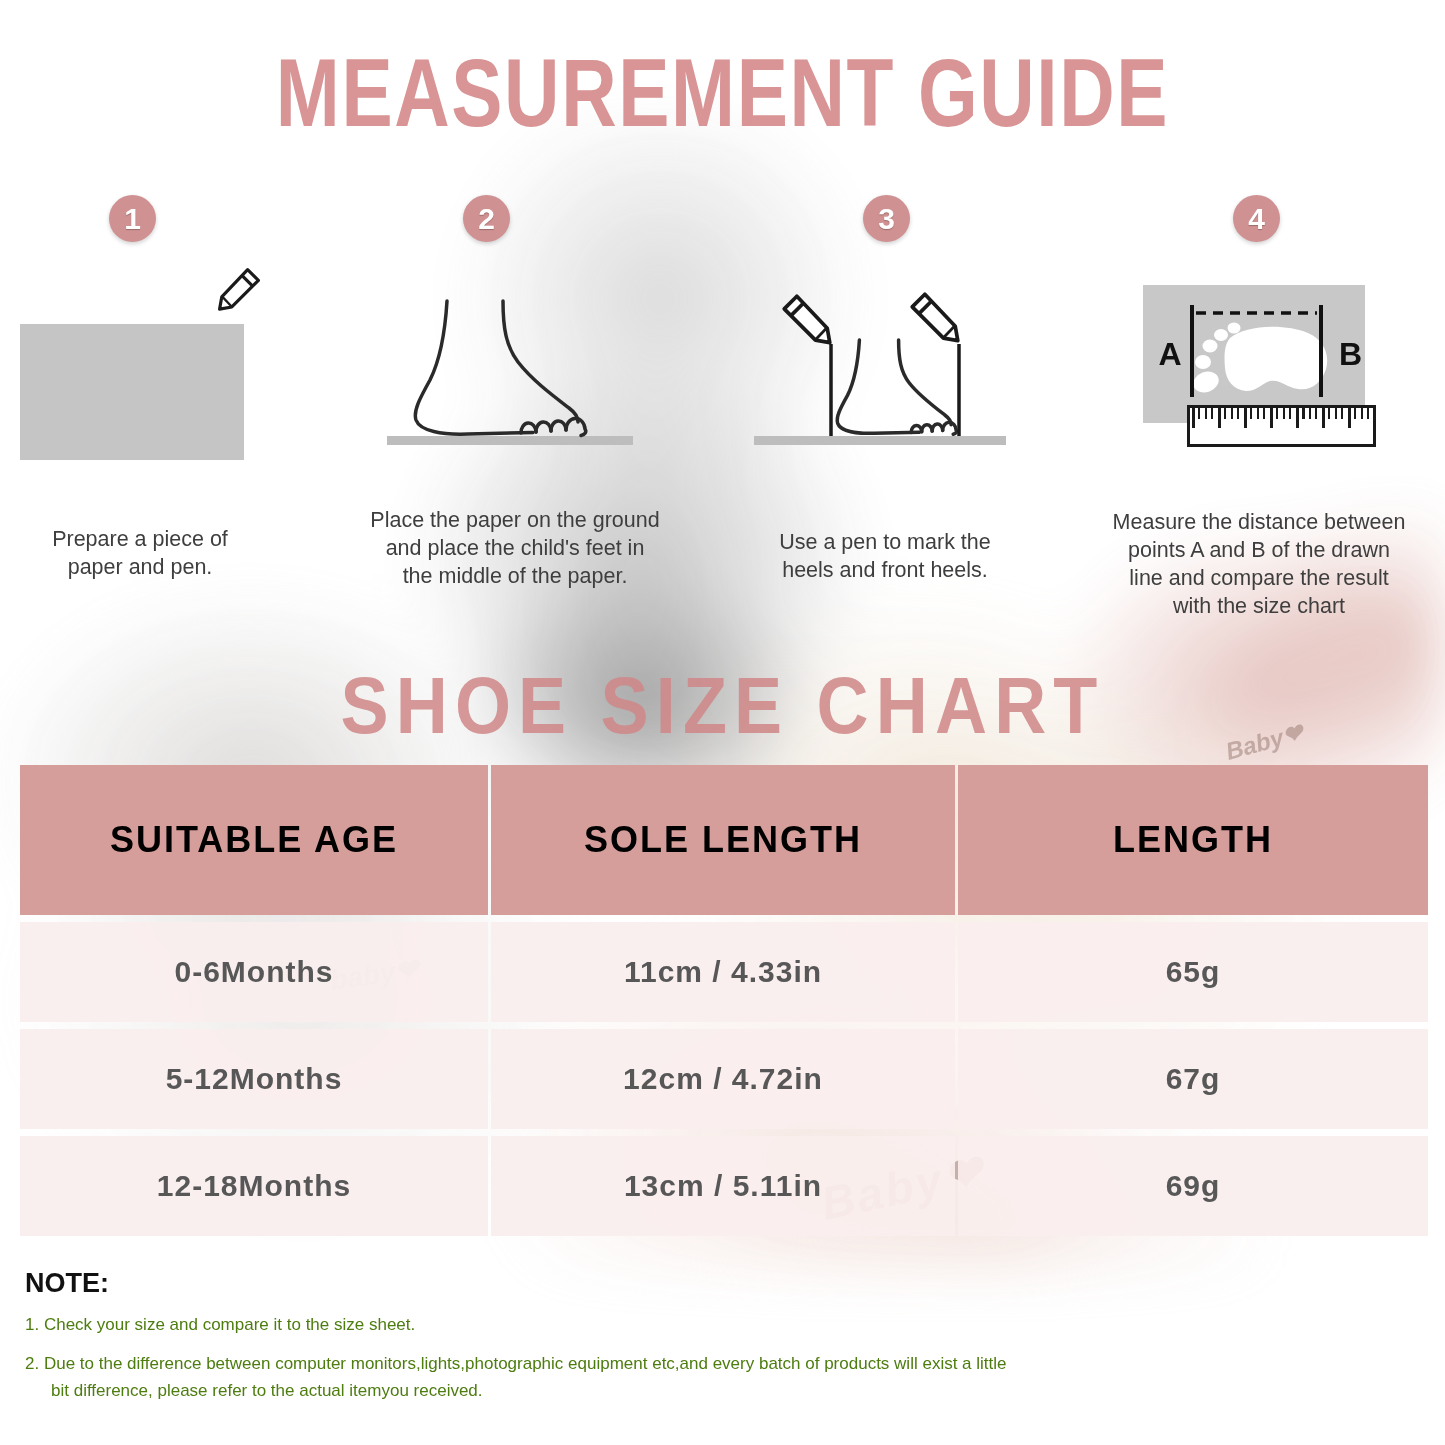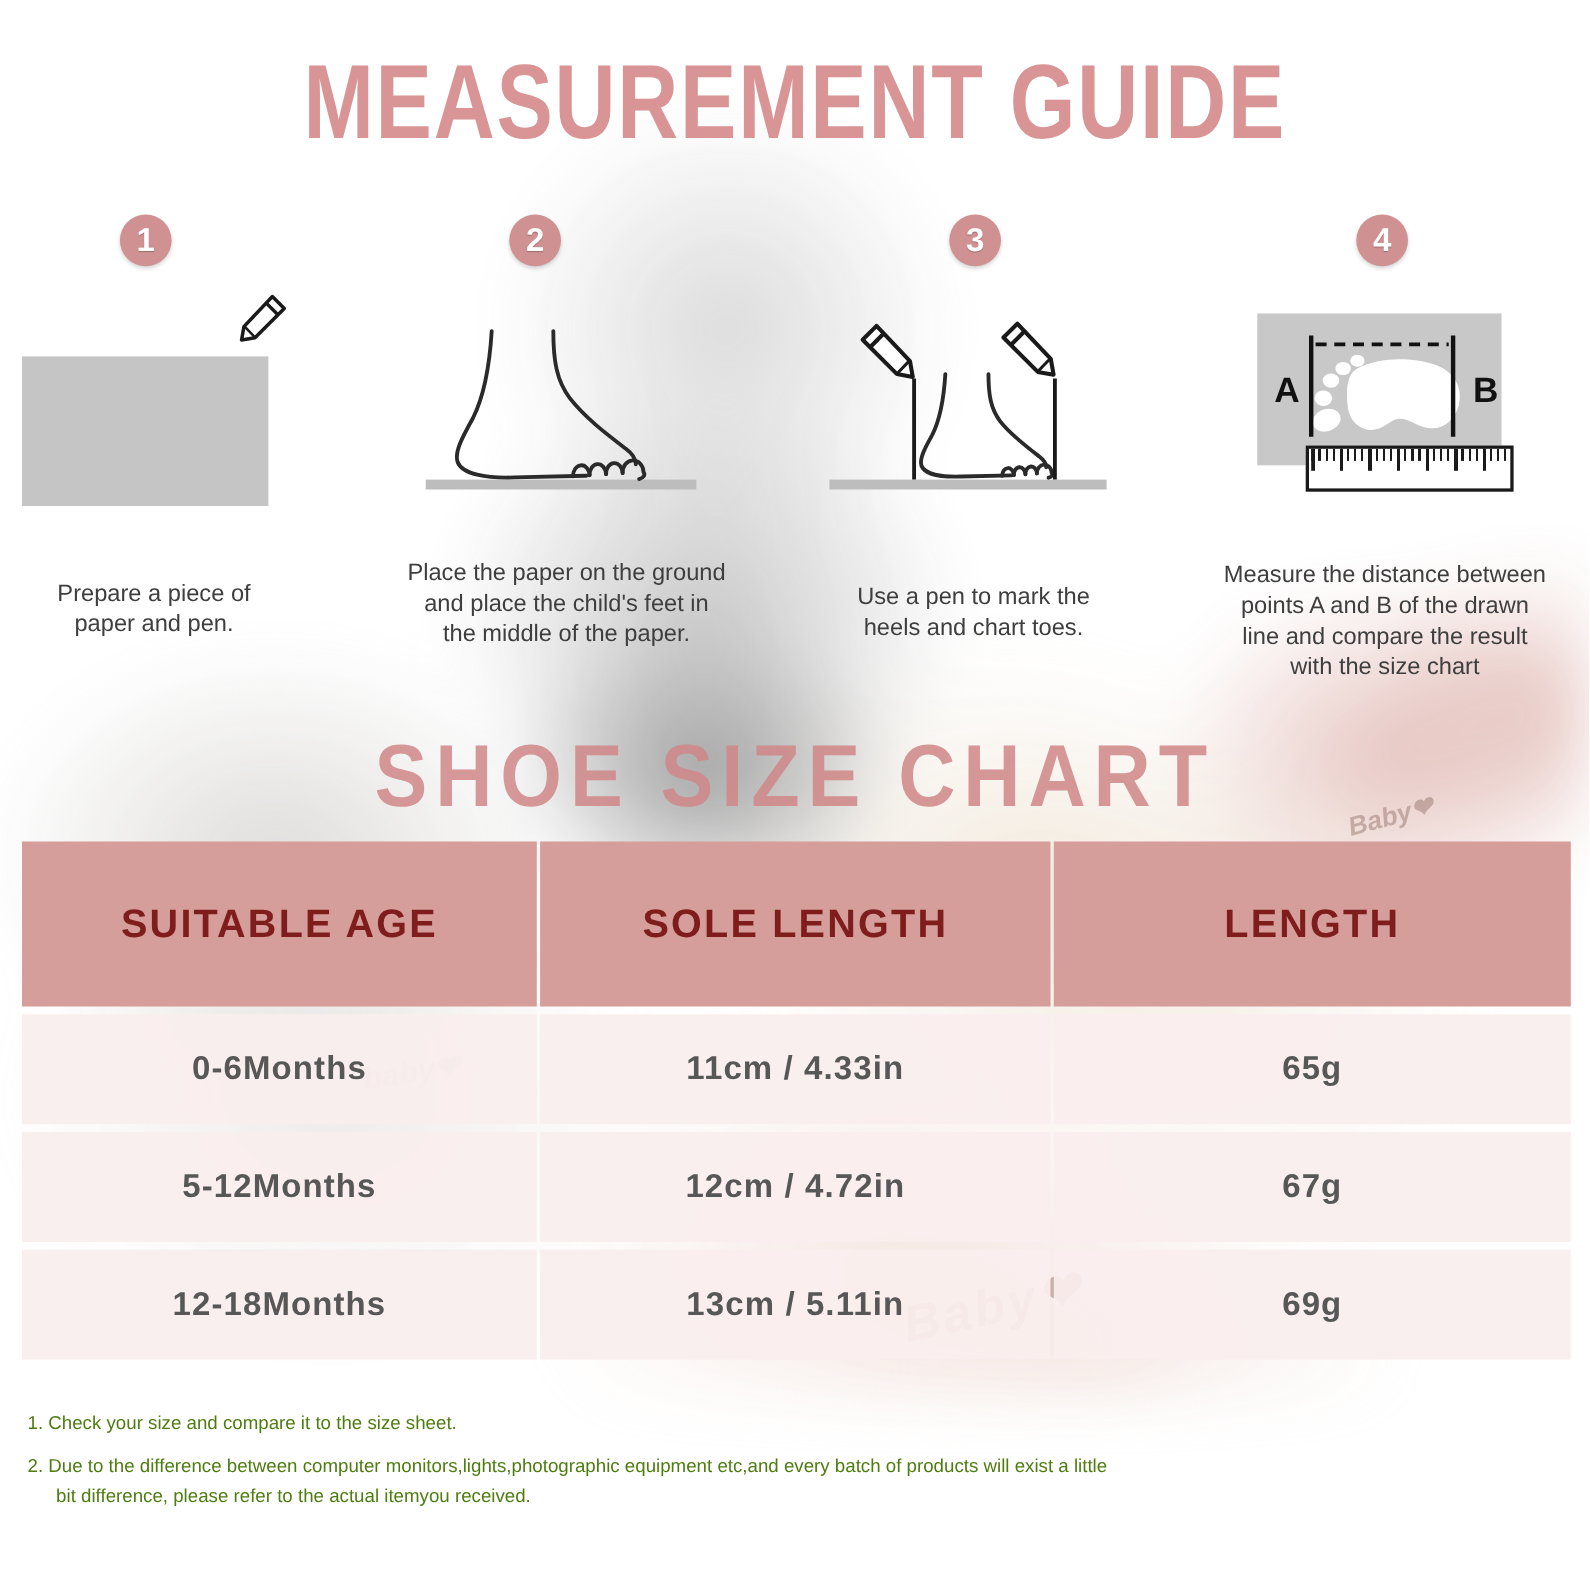--- a/index.html
+++ b/index.html
@@ -41,21 +41,21 @@
   .icon{position:absolute;}
   .paper{position:absolute;left:0;top:66px;width:224px;height:136px;background:#c5c5c5;}
   .ruler{position:absolute;left:47px;top:122px;width:183px;height:36px;background-color:#fff;border:3px solid #1a1a1a;
     background-image:
       repeating-linear-gradient(90deg,#1a1a1a 0 3px,transparent 3px 26px),
       repeating-linear-gradient(90deg,#1a1a1a 0 2px,transparent 2px 6.5px);
     background-size:100% 20px,100% 11px;background-repeat:no-repeat,no-repeat;background-position:2px 0,2px 0;}
 
   .size-table{position:absolute;left:20px;top:765px;width:1408px;display:grid;
     grid-template-columns:468px 464px 470px;grid-template-rows:150px 100px 100px 100px;column-gap:3px;row-gap:7px;}
-  .th{background:#d69e9a;color:#7f1d1d;font-weight:bold;font-size:36px;letter-spacing:2px;
+  .th{background:#d69e9a;color:#000000;font-weight:bold;font-size:36px;letter-spacing:2px;
     display:flex;align-items:center;justify-content:center;}
   .td{background:rgba(250,238,238,.92);color:#575757;font-weight:bold;font-size:30px;letter-spacing:1px;
     display:flex;align-items:center;justify-content:center;}
 
   .note{position:absolute;left:25px;top:1268px;width:1410px;}
   .note-label{font-size:27px;font-weight:bold;color:#111;}
   .note-item{margin-top:13px;font-size:17px;line-height:1.55;color:#4d7c0f;
     padding-left:26px;text-indent:-26px;white-space:pre-wrap;}
 </style>
 </head>
@@ -131,21 +131,21 @@
       <line x1="79" y1="46" x2="79" y2="138" stroke="#1a1a1a" stroke-width="3.5"></line>
       <line x1="207" y1="46" x2="207" y2="138" stroke="#1a1a1a" stroke-width="3.5"></line>
     </svg>
     <svg style="position:absolute;left:40px;top:102px" width="54" height="54" viewBox="0 0 32 32">
         <use href="#pencil" transform="translate(32,0) scale(-1,1)"></use>
       </svg>
     <svg style="position:absolute;left:168px;top:100px" width="54" height="54" viewBox="0 0 32 32">
         <use href="#pencil" transform="translate(32,0) scale(-1,1)"></use>
       </svg>
     <div class="caption" style="left:20px;top:338px;width:250px">Use a pen to mark the
-heels and chart toes.</div>
+heels and front heels.</div>
   </div>
 
   <div class="step step4">
     <div class="badge" style="left:155px;top:5px">
       <span>4</span>
     </div>
     <div class="icon" style="left:62px;top:93px;width:270px;height:165px">
       <svg width="270" height="165" viewBox="0 0 270 165">
         <rect x="3" y="2" width="222" height="138" fill="#c8c8c8"></rect>
         <g fill="#fff">
@@ -184,18 +184,19 @@
     <div class="td">5-12Months</div>
     <div class="td">12cm / 4.72in</div>
     <div class="td">67g</div>
 
     <div class="td">12-18Months</div>
     <div class="td">13cm / 5.11in</div>
     <div class="td">69g</div>
   </div>
 
   <div class="note">
+    <div class="note-label">NOTE:</div>
     <div class="note-item">1. Check your size and compare it to the size sheet.</div>
     <div class="note-item">2. Due to the difference between computer monitors,lights,photographic equipment etc,and every batch of products will exist a little
 bit difference, please refer to the actual itemyou received.</div>
   </div>
 
 </div>
 
 </body></html>

